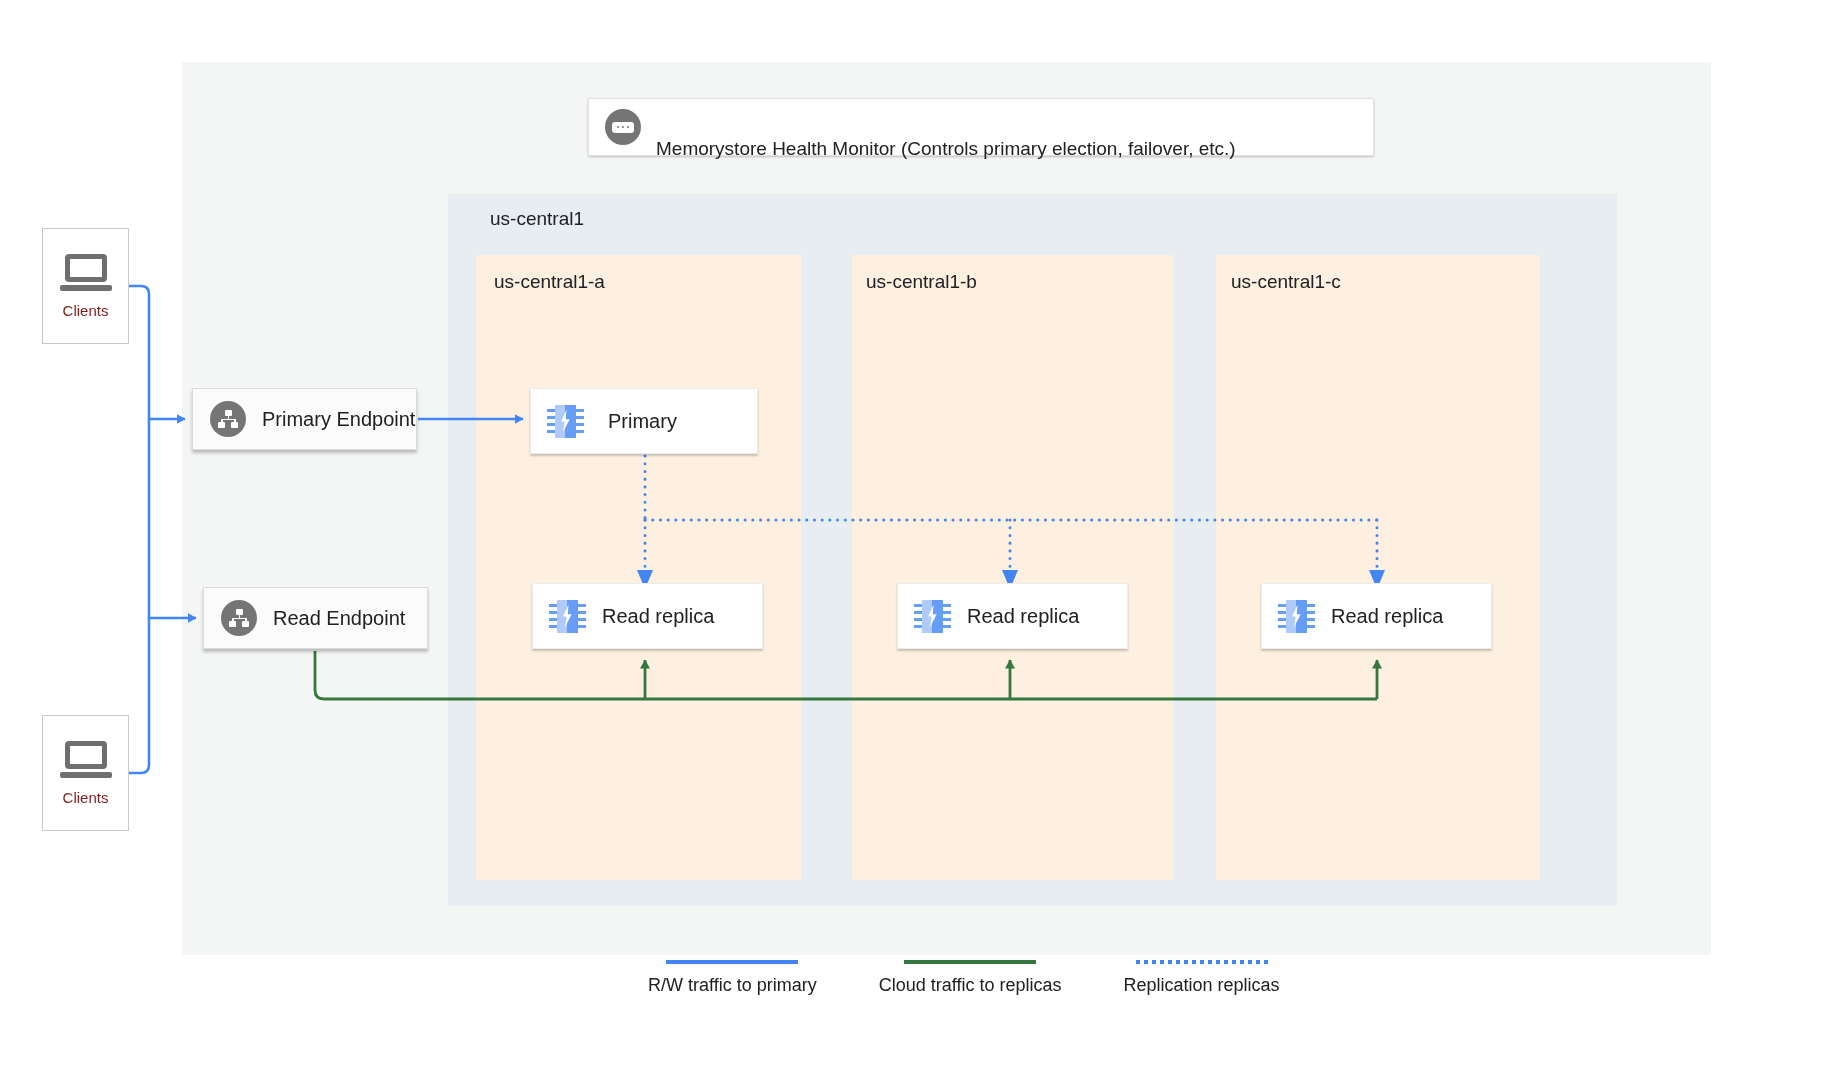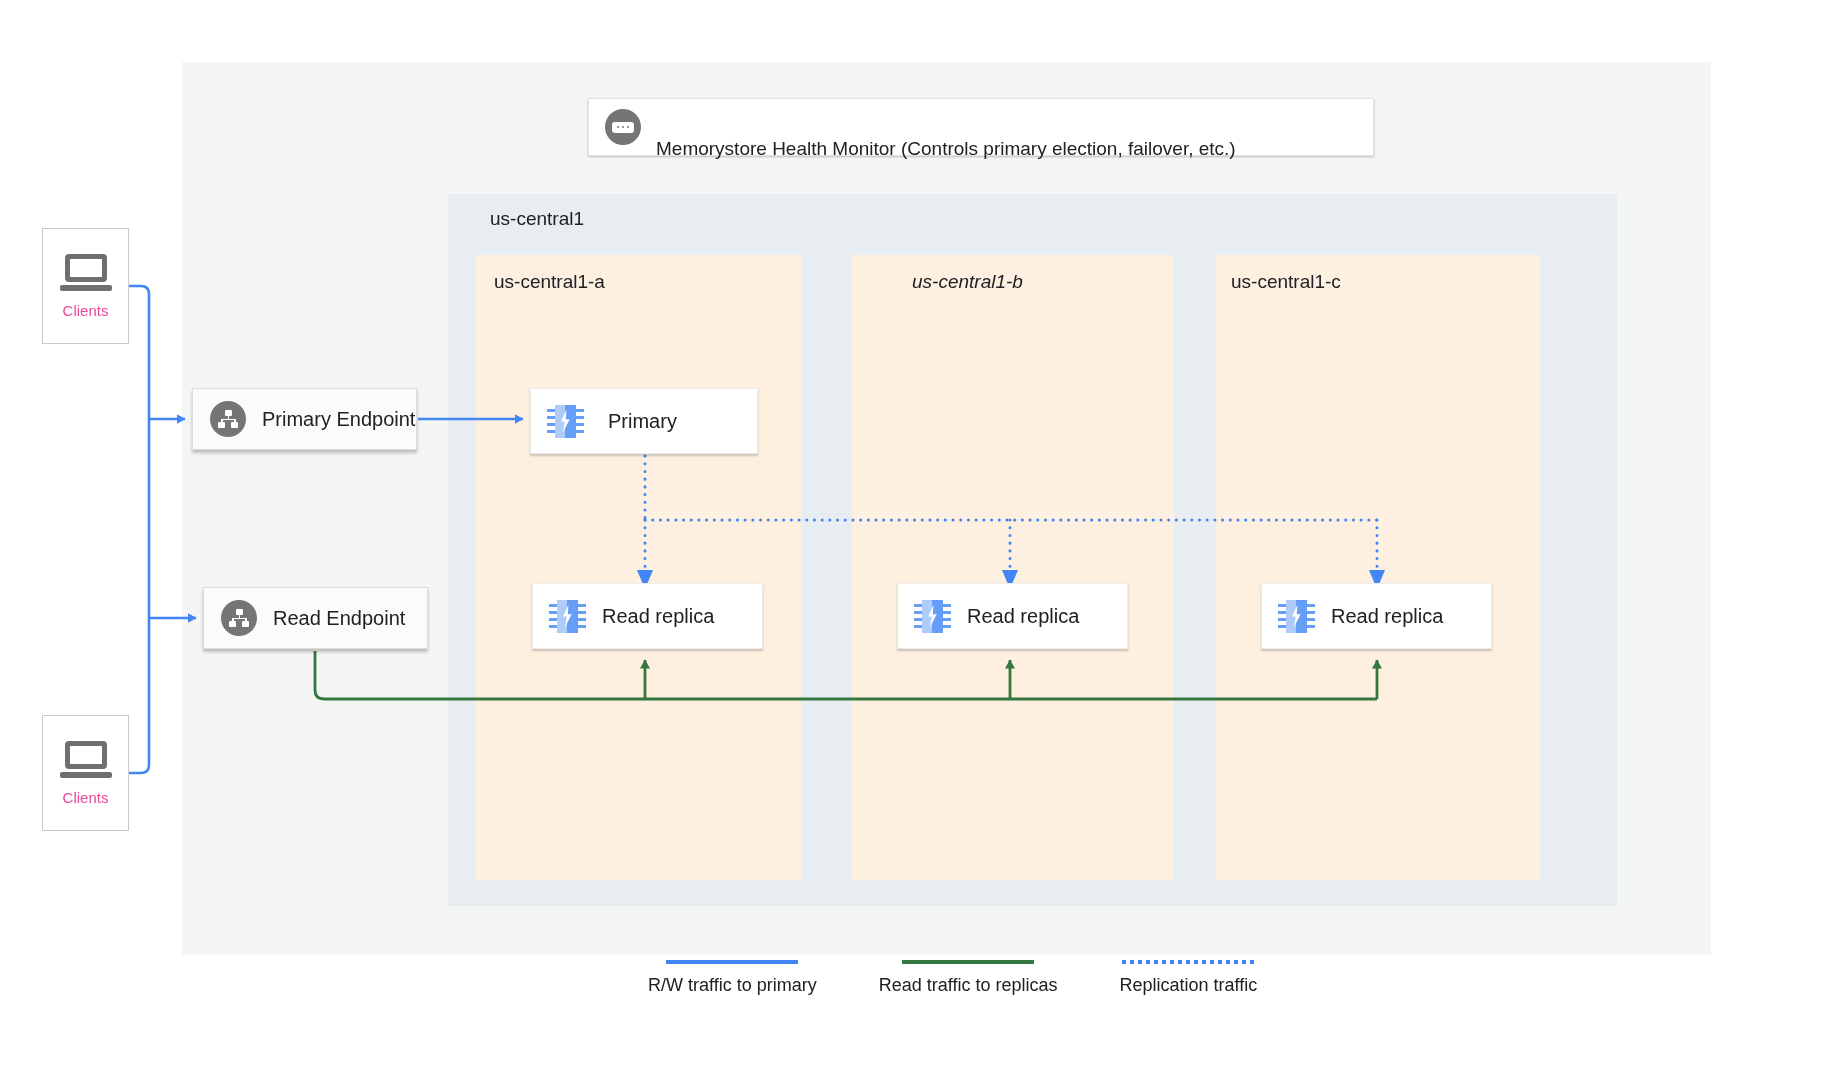--- a/index.html
+++ b/index.html
@@ -109,21 +109,21 @@
   }
   #zone-a { left: 476px; width: 325px; }
   #zone-b { left: 852px; width: 322px; }
   #zone-c { left: 1216px; width: 324px; }
   .zone-label {
     top: 271px;
     font-size: 19px;
     color: #202124;
   }
   #zone-a-label { left: 494px; }
-  #zone-b-label { left: 912px; font-style: italic; }
+  #zone-b-label { left: 866px; }
   #zone-c-label { left: 1231px; }
 
   
   .node-card {
     background: #ffffff;
     border: 1px solid #ececec;
     box-shadow: 0 2px 2px rgba(0,0,0,.20);
     display: flex;
     align-items: center;
     box-sizing: border-box;
@@ -223,21 +223,21 @@
     flex-direction: column;
     align-items: center;
     justify-content: center;
     box-sizing: border-box;
     gap: 11px;
   }
   #client-top { left: 42px; top: 228px; width: 87px; height: 116px; }
   #client-bottom { left: 42px; top: 715px; width: 87px; height: 116px; }
   .client-card .client-label {
     font-size: 15px;
-    color: #ec4899;
+    color: #7f1d1d;
   }
   .laptop-icon {
     position: relative;
     width: 52px; height: 37px;
   }
   .laptop-icon .screen {
     position: absolute;
     left: 5px; top: 0px;
     width: 42px; height: 28px;
     border: 5px solid #6f6f6f;
@@ -472,21 +472,21 @@
     <span class="node-label">Read replica</span>
   </div>
 
   <div class="abs" id="legend">
     <div class="legend-item">
       <span class="legend-swatch solid-blue"></span>
       <span class="legend-label">R/W traffic to primary</span>
     </div>
     <div class="legend-item">
       <span class="legend-swatch solid-green"></span>
-      <span class="legend-label">Read traffic to replicas</span>
+      <span class="legend-label">Cloud traffic to replicas</span>
     </div>
     <div class="legend-item">
       <span class="legend-swatch dotted-blue"></span>
-      <span class="legend-label">Replication traffic</span>
+      <span class="legend-label">Replication replicas</span>
     </div>
   </div>
 
 </div>
 
 </body></html>

